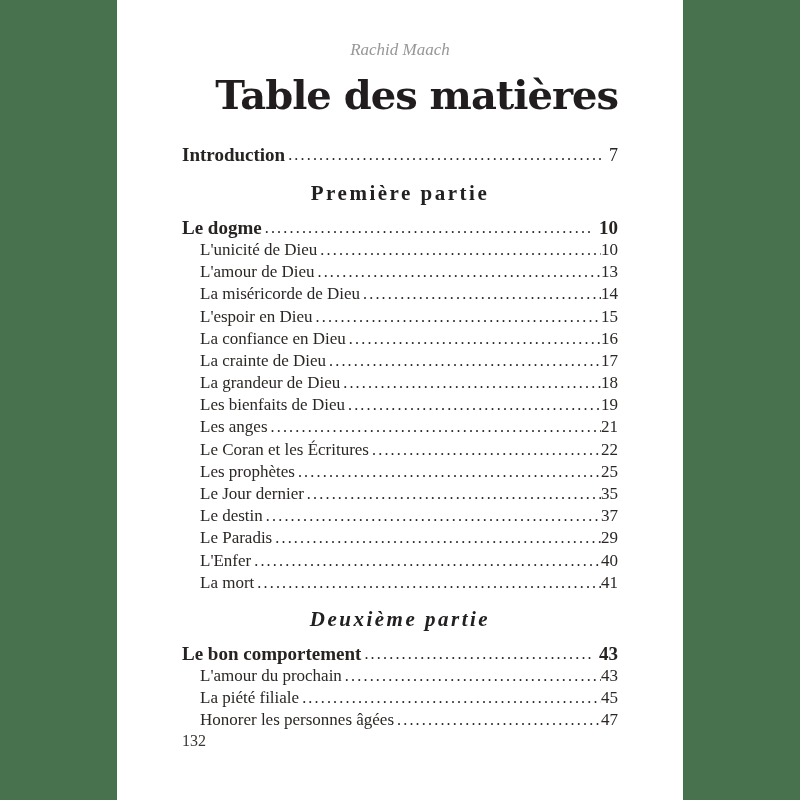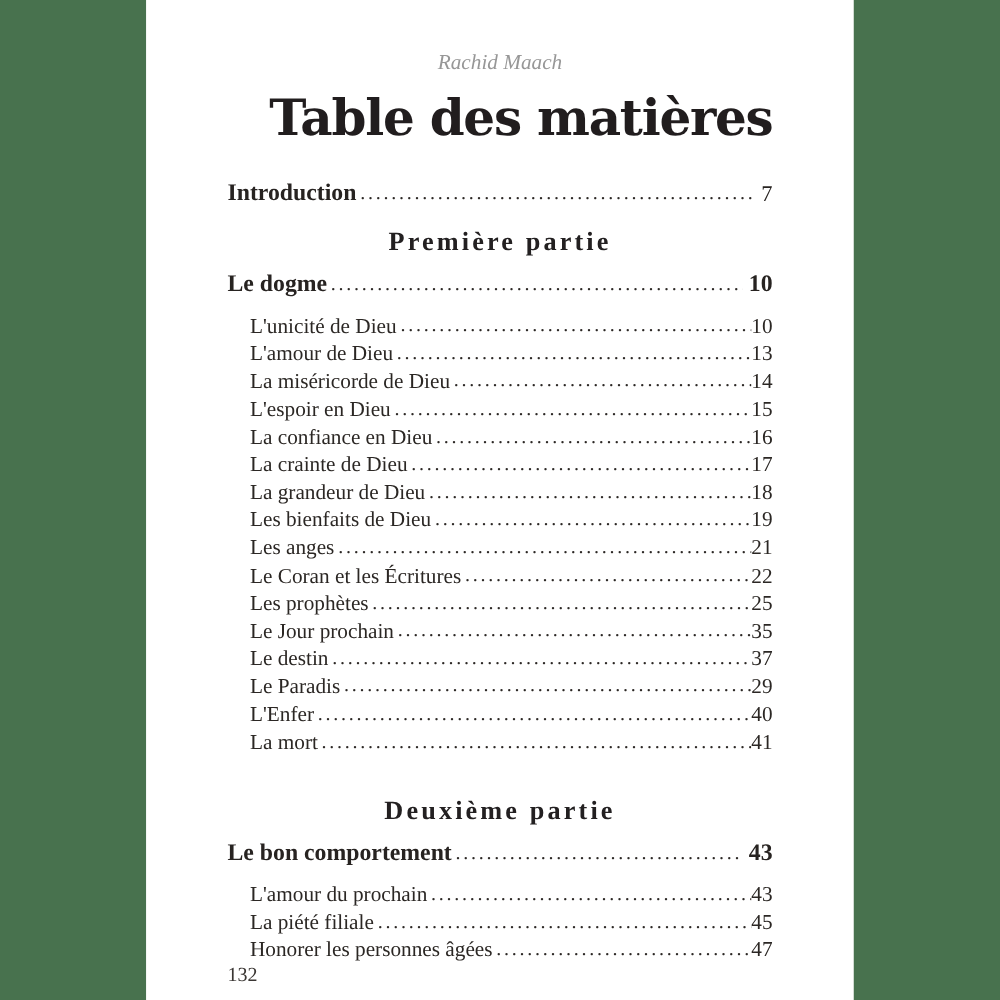--- a/index.html
+++ b/index.html
@@ -15,22 +15,22 @@
   .toc-row .dots::after{content:"..........................................................................................................................................................";font-weight:normal;font-size:16px;letter-spacing:2.2px;color:#2b2724;}
   .toc-row .num{white-space:nowrap;}
   .row-main{font-weight:bold;font-size:19px;color:#272321;}
   .row-main .num{padding-left:5px;}
   .row-intro{margin-top:27px;}
   .row-intro .num{font-weight:normal;font-size:18px;}
   .row-chapter1{margin-top:11px;}
   .row-chapter2{margin-top:11px;}
   .section-heading{text-align:center;font-weight:bold;font-size:21px;line-height:26px;letter-spacing:2.5px;color:#232021;}
   .heading1{margin-top:14px;}
-  .heading2{margin-top:30px;}
-  .entries{margin-top:11px;}
+  .heading2{margin-top:12px;font-style:italic;}
+  .entries{margin-top:0;}
   .row-sub{font-size:17px;height:22.2px;line-height:22.2px;}
   .row-sub .lbl{padding-left:18px;}
   .row-sub .num{font-size:17px;}
   .footer{text-align:left;font-size:16px;line-height:18px;color:#3a3633;}
 </style>
 </head>
 <body>
 
 <div class="stage">
   <div class="bg-band" style="background: rgb(72, 114, 78);"></div>
@@ -105,21 +105,21 @@
         <span class="lbl">Le Coran et les Écritures</span>
         <span class="dots"></span>
         <span class="num">22</span>
       </div>
       <div class="toc-row row-sub">
         <span class="lbl">Les prophètes</span>
         <span class="dots"></span>
         <span class="num">25</span>
       </div>
       <div class="toc-row row-sub">
-        <span class="lbl">Le Jour prochain</span>
+        <span class="lbl">Le Jour dernier</span>
         <span class="dots"></span>
         <span class="num">35</span>
       </div>
       <div class="toc-row row-sub">
         <span class="lbl">Le destin</span>
         <span class="dots"></span>
         <span class="num">37</span>
       </div>
       <div class="toc-row row-sub">
         <span class="lbl">Le Paradis</span>

